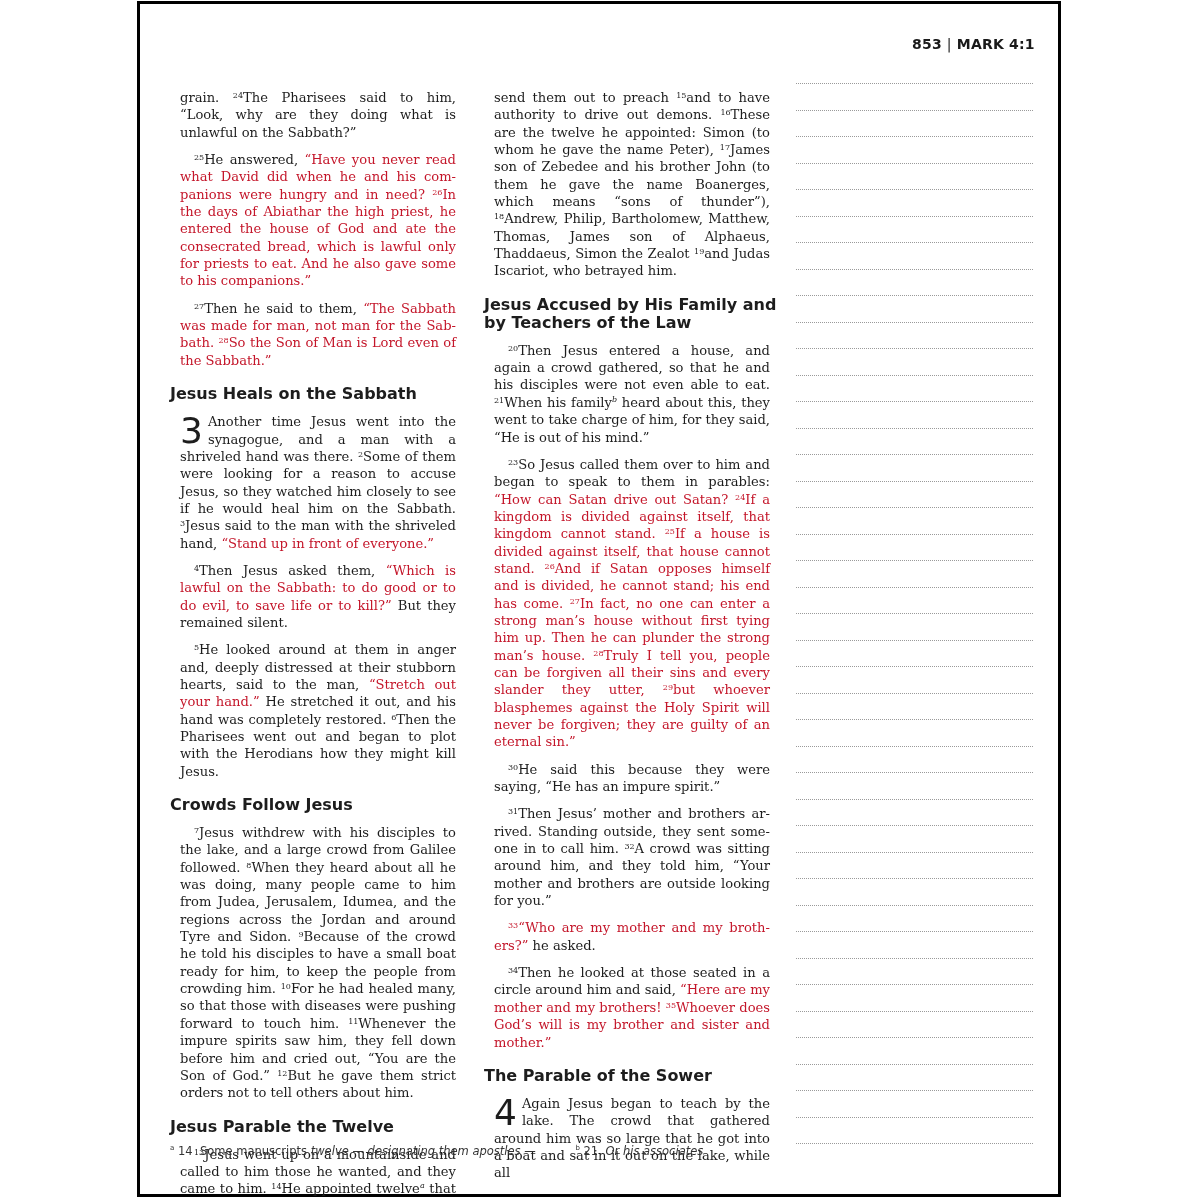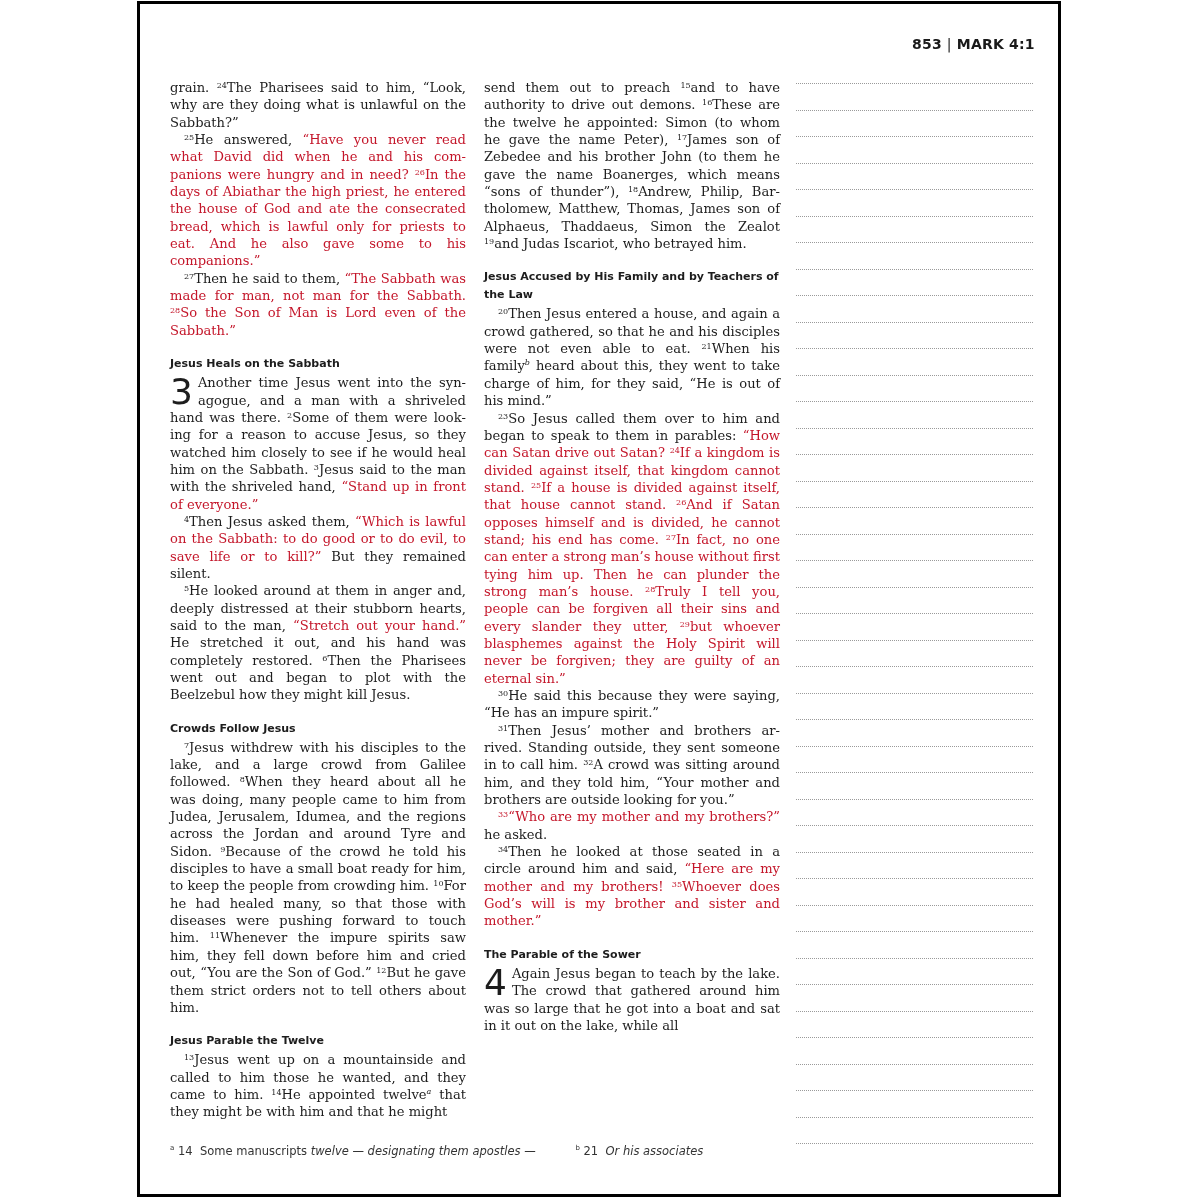--- a/index.html
+++ b/index.html
@@ -14,27 +14,27 @@
     letter-spacing:0.2px; white-space:nowrap;
   }
   .header .sep { margin:0 5px; font-weight:normal; }
   .col {
     position:absolute; top:79px; width:296px;
     font-family:"DejaVu Serif", serif; font-size:13.1px; line-height:17.35px; color:#1d1d1d;
     text-align:justify; hyphens:manual;
   }
   .col.left { left:170px; }
   .col.right { left:484px; }
-  .col p { margin:0; text-indent:0; }
+  .col p { margin:10px; text-indent:0; }
   .col p.ind { text-indent:14px; }
   .red { color:#c4162a; }
   sup.v { font-size:8px; vertical-align:4px; line-height:0; }
   sup.fn { font-size:8px; vertical-align:5px; line-height:0; font-style:italic; }
   h3 {
-    font-family:"DejaVu Sans", sans-serif; font-weight:bold; font-size:11px;
+    font-family:"DejaVu Sans", sans-serif; font-weight:bold; font-size:16px;
     line-height:18px; margin:16px 0 1px 0; color:#1d1d1d; text-align:left;
   }
   .dropcap-wrap { position:relative; }
   .dropcap {
     float:left; font-family:"DejaVu Sans", sans-serif; font-size:36px;
     line-height:30px; margin:3px 5px 0 0; color:#1d1d1d; font-weight:normal;
   }
   .notes-area {
     position:absolute; left:796px; top:83px; width:237px;
   }
@@ -71,21 +71,21 @@
   </p>
 
   <h3>Jesus Heals on the Sabbath</h3>
   <p class="dropcap-wrap">
     <span class="dropcap">3</span><span>Another time Jesus went into the syn­agogue, and a man with a shriveled hand was there. </span><sup class="v">2</sup><span>Some of them were look­ing for a reason to accuse Jesus, so they watched him closely to see if he would heal him on the Sabbath. </span><sup class="v">3</sup><span>Jesus said to the man with the shriveled hand, </span><span class="red">“Stand up in front of everyone.”</span>
   </p>
   <p class="ind">
     <sup class="v">4</sup><span>Then Jesus asked them, </span><span class="red">“Which is law­ful on the Sabbath: to do good or to do evil, to save life or to kill?”</span><span> But they re­mained silent.</span>
   </p>
   <p class="ind">
-    <sup class="v">5</sup><span>He looked around at them in anger and, deeply distressed at their stubborn hearts, said to the man, </span><span class="red">“Stretch out your hand.”</span><span> He stretched it out, and his hand was completely restored. </span><sup class="v">6</sup><span>Then the Phar­isees went out and began to plot with the Beelzebul how they might kill Jesus.</span>
+    <sup class="v">5</sup><span>He looked around at them in anger and, deeply distressed at their stubborn hearts, said to the man, </span><span class="red">“Stretch out your hand.”</span><span> He stretched it out, and his hand was completely restored. </span><sup class="v">6</sup><span>Then the Phar­isees went out and began to plot with the Herodians how they might kill Jesus.</span>
   </p>
 
   <h3>Crowds Follow Jesus</h3>
   <p class="ind">
     <sup class="v">7</sup><span>Jesus withdrew with his disciples to the lake, and a large crowd from Galilee followed. </span><sup class="v">8</sup><span>When they heard about all he was doing, many people came to him from Judea, Jerusalem, Idumea, and the regions across the Jordan and around Tyre and Sidon. </span><sup class="v">9</sup><span>Because of the crowd he told his disciples to have a small boat ready for him, to keep the people from crowding him. </span><sup class="v">10</sup><span>For he had healed many, so that those with diseases were pushing forward to touch him. </span><sup class="v">11</sup><span>Whenever the impure spirits saw him, they fell down before him and cried out, “You are the Son of God.” </span><sup class="v">12</sup><span>But he gave them strict orders not to tell others about him.</span>
   </p>
 
   <h3>Jesus Parable the Twelve</h3>
   <p class="ind">
     <sup class="v">13</sup><span>Jesus went up on a mountainside and called to him those he wanted, and they came to him. </span><sup class="v">14</sup><span>He appointed twelve</span><sup class="fn">a</sup><span> that they might be with him and that he might</span>

